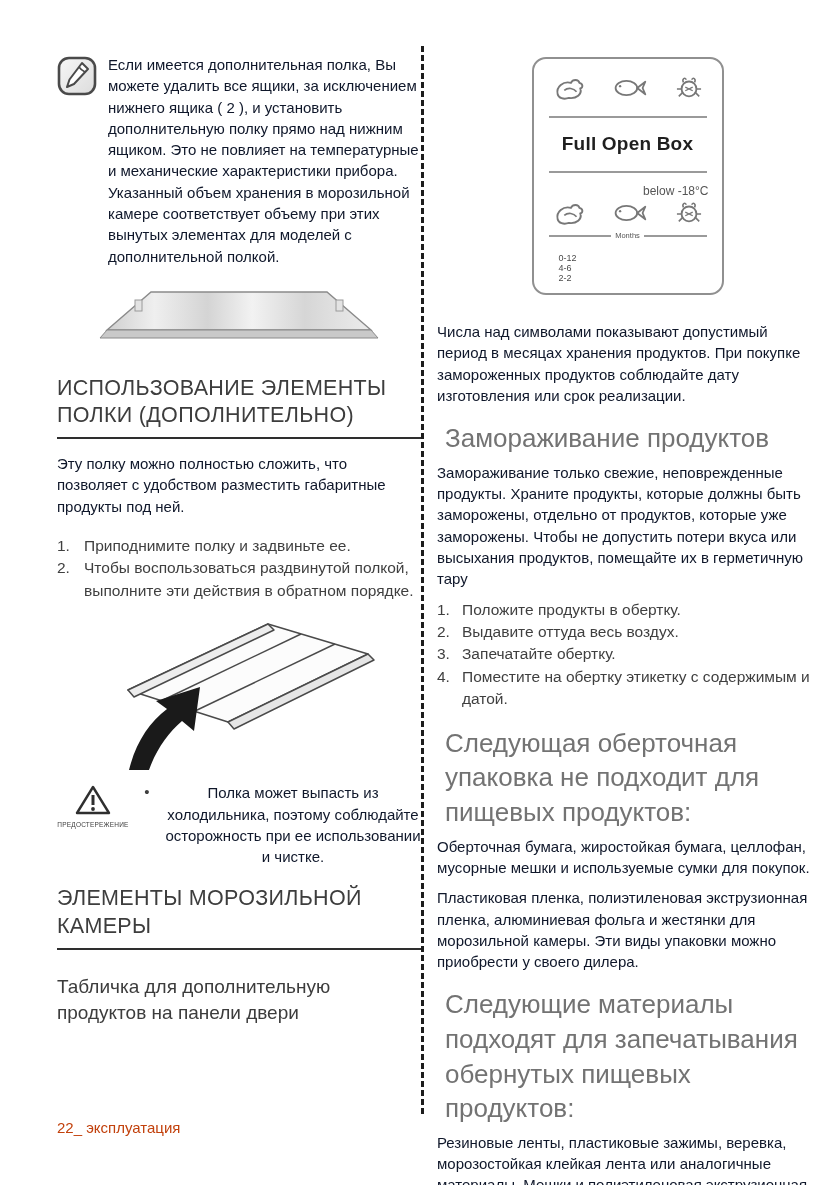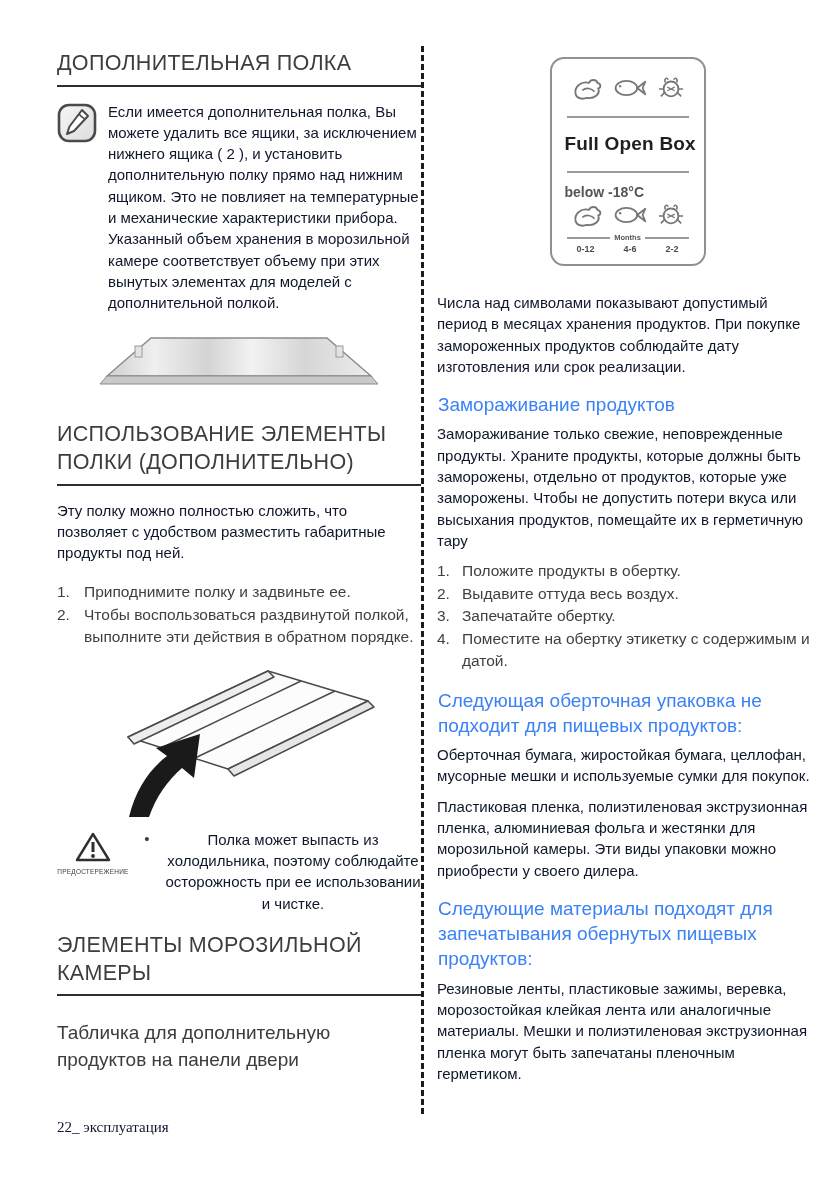--- a/index.html
+++ b/index.html
@@ -30,48 +30,47 @@
   .li .num { width:27px; flex:none; }
 
   .caution { display:flex; margin:4px 0 18px; align-items:flex-start; }
   .caut-ic { width:72px; flex:none; text-align:center; padding-top:2px; }
   .caut-label { font-size:6.5px; color:#3e3e3e; letter-spacing:0.2px; margin-top:1px; }
   .bullet { width:36px; flex:none; text-align:center; font-size:15px; color:#3f3f3f; padding-top:1px; }
   .caution .body { flex:1;text-align:center; }
 
   .sub { font-size:19px; color:#3c3c3c; margin:24px 0 0; font-weight:400; line-height:1.4; }
 
-  .footer { position:absolute; left:57px; top:1119px; font-size:15px; color:#0f172a;font-family:Liberation Serif, serif; }
+  .footer { position:absolute; left:57px; top:1119px; font-size:15px; color:#c2410c; }
 
   
-  .card { width:156px; margin:7px auto 26px; border:2px solid #909090; border-radius:14px;
+  .card { width:192px; margin:7px auto 26px; border:2px solid #909090; border-radius:14px;
           padding:16px 13px 10px; box-sizing:border-box; background:#fff; }
   .card-icons { display:flex; justify-content:space-between; align-items:center; padding:0 5px; height:30px; }
   .card-line { height:2px; background:#9a9a9a; margin:11px 2px; }
   .card-title { font-size:19px; font-weight:700; color:#1f1f1f; text-align:center; margin:15px 0 16px; letter-spacing:0.2px; white-space:nowrap; }
-  .card-temp { font-size:14px; font-weight:700; color:#555; text-align:left; margin:1px 0 2px; }
-  .months-line { display:flex; align-items:center; gap:4px; font-size:7.5px; font-weight:700; color:#555; margin:1px 2px; }
+  .card-temp { font-size:12px; font-weight:400; color:#555; text-align:right; margin:1px 0 2px; }
+  .months-line { display:flex; align-items:center; gap:4px; font-size:7.5px; font-weight:400; color:#555; margin:1px 2px; }
   .months-line::before, .months-line::after { content:""; flex:1; height:2px; background:#9a9a9a; }
-  .card-months { display:flex; justify-content:space-between; padding:0 12px; font-size:9px; font-weight:700; color:#4a4a4a; margin-top:2px; }
-
-  .h2 { font-size:19px; color:#3b82f6; font-weight:400; line-height:1.33; margin:15px 1px 6px; }
+  .card-months { display:flex; justify-content:space-between; padding:0 12px; font-size:9px; font-weight:400; color:#4a4a4a; margin-top:13px;flex-direction:column; }
+
+  .h2 { font-size:26px; color:#737373; font-weight:400; line-height:1.33; margin:15px 8px 6px; }
   .col.right .body { margin-bottom:9px; }
   .col.right .ol { margin:4px 0 2px; }
   .col.right .li .num { width:25px; }
 </style>
 </head>
 <body>
 
 <div class="page">
 
   <div class="divider"></div>
 
   <div class="col left">
 
-    <h1 class="sect">ДОПОЛНИТЕЛЬНАЯ ПОЛКА</h1>
 
     <div class="note">
       <div class="note-ic">
         <svg width="40" height="40" viewBox="0 0 40 40">
           <defs>
             <linearGradient id="nig" x1="0" y1="0" x2="1" y2="1">
               <stop offset="0" stop-color="#f7f7f7"></stop>
                 <stop offset="1" stop-color="#dcdcdc"></stop>
             </linearGradient>
           </defs>

